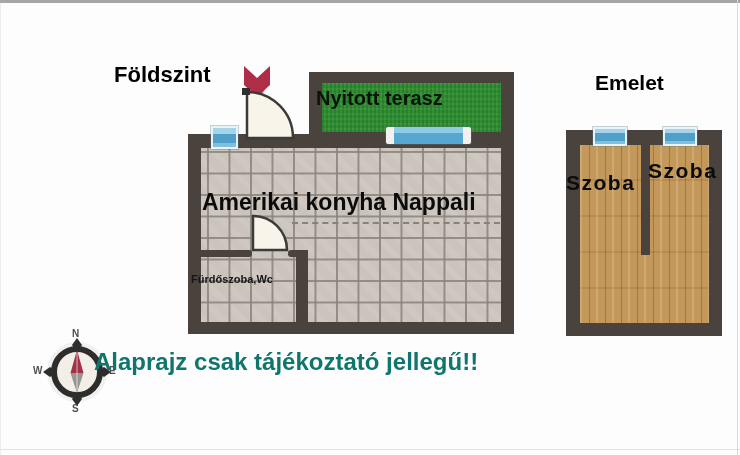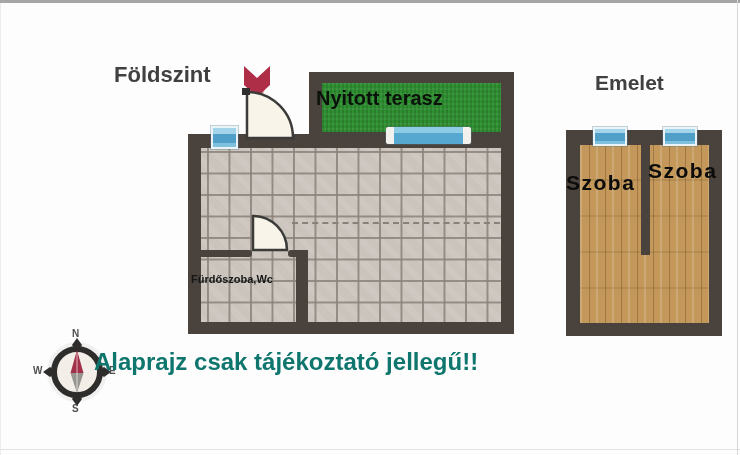--- a/index.html
+++ b/index.html
@@ -9,21 +9,21 @@
     font-family:"Liberation Sans","DejaVu Sans",sans-serif;
   }
   .abs{position:absolute;}
 
   
   .edge-top{left:0;top:0;width:740px;height:3px;background:#a6a6a6;}
   .edge-bottom{left:0;top:449px;width:740px;height:1px;background:#e2e2e2;}
   .edge-right{left:737px;top:0;width:1px;height:455px;background:#d8d8d8;}
   .edge-left{left:0;top:3px;width:1px;height:452px;background:#ececec;}
 
-  .title{color:#404040;font-weight:bold;white-space:nowrap;}
+  .title{color:#000000;font-weight:bold;white-space:nowrap;}
   .t-ground{left:114px;top:62px;font-size:22px;}
   .t-upper{left:595px;top:71px;font-size:21px;text-align:right;}
 
   
   .terrace{
     left:309px;top:72px;width:205px;height:76px;box-sizing:border-box;
     border:solid #4a423c;border-width:11px 13px 16px 13px;
     background-color:#2f9031;
     background-image:
       repeating-linear-gradient(90deg, rgba(0,0,0,.12) 0 2px, transparent 2px 4px),
@@ -104,20 +104,21 @@
   <div class="abs edge-bottom"></div>
   <div class="abs edge-right"></div>
   <div class="abs edge-left"></div>
 
   <div class="abs title t-ground">Földszint</div>
 
   <div class="abs terrace"></div>
   <div class="abs terrace-label">Nyitott terasz</div>
 
   <div class="abs room-ground"></div>
+  <div class="abs living-label">Amerikai konyha Nappali</div>
   <div class="abs gallery-dash"></div>
 
   <div class="abs iwall bw-a"></div>
   <div class="abs iwall bw-b"></div>
   <div class="abs iwall bw-c"></div>
   <div class="abs bath-label">Fürdőszoba,Wc</div>
 
   <div class="abs win win-ground"></div>
   <div class="abs slider"></div>
 

